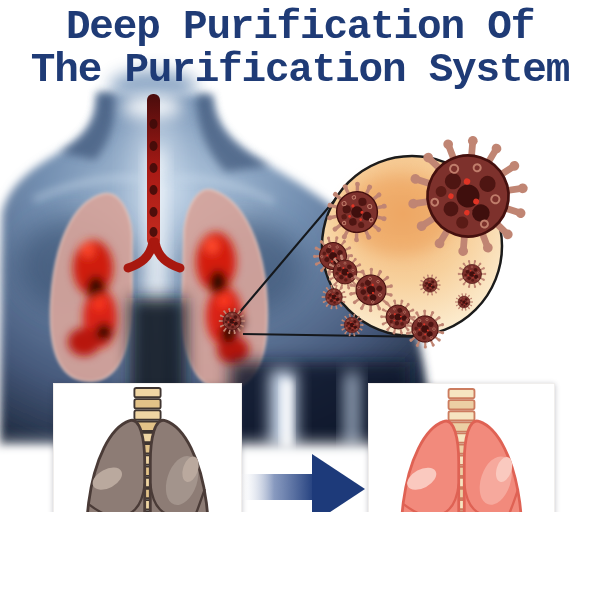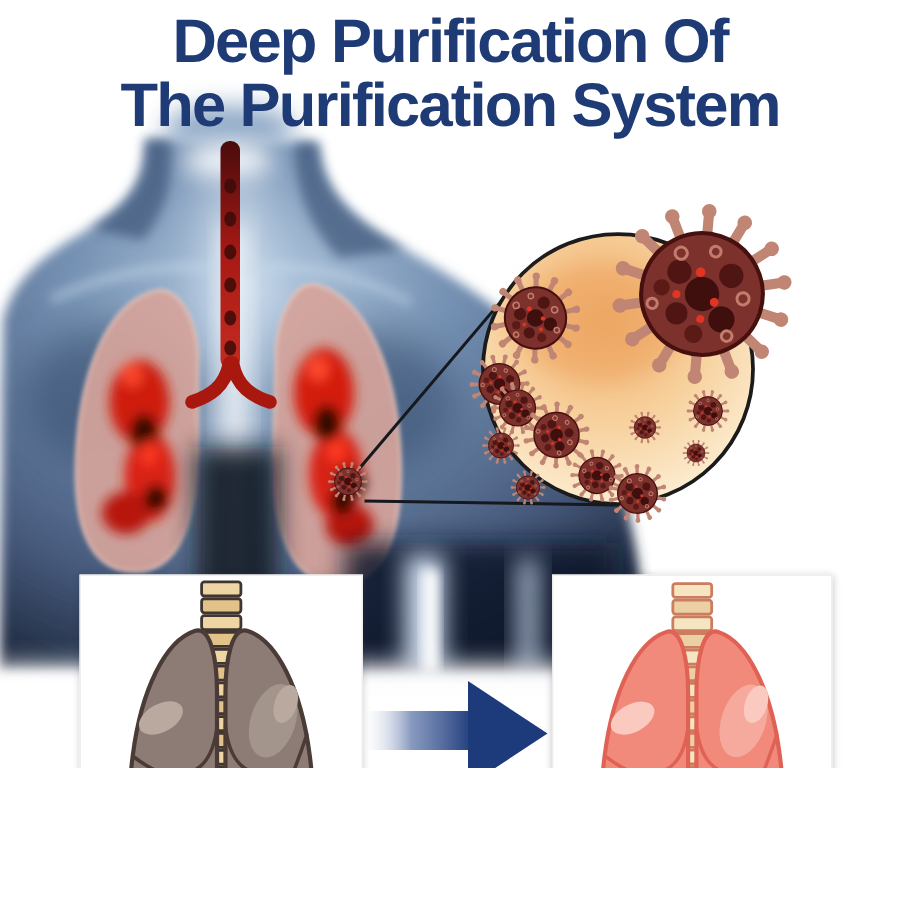--- a/index.html
+++ b/index.html
@@ -1,17 +1,17 @@
 <!DOCTYPE html>
 <html><head>
 <meta charset="utf-8">
 <style>
   html,body{margin:0;padding:0;background:#fff;}
   .stage{position:relative;width:600px;height:512px;overflow:hidden;background:#fff;
-         font-family:Liberation Sans, sans-serif;}
+         font-family:Liberation Mono, monospace;}
   .scene{position:absolute;left:0;top:0;width:600px;height:600px;z-index:1;}
   .title{position:absolute;left:0;top:6px;width:600px;text-align:center;z-index:6;
          color:#1f3b76;font-weight:bold;font-size:41px;line-height:43px;letter-spacing:-1.2px;}
   .card{position:absolute;top:383px;height:210px;background:#fff;z-index:3;
         box-shadow:0 1px 5px rgba(40,40,60,.28);border:1px solid #f0eeec;box-sizing:border-box;}
   .card svg{width:100%;height:100%;display:block;}
   .card-before{left:53px;width:189px;}
   .card-after{left:368px;width:187px;}
   .arrow{position:absolute;left:238px;top:450px;width:130px;height:80px;z-index:4;}
   

